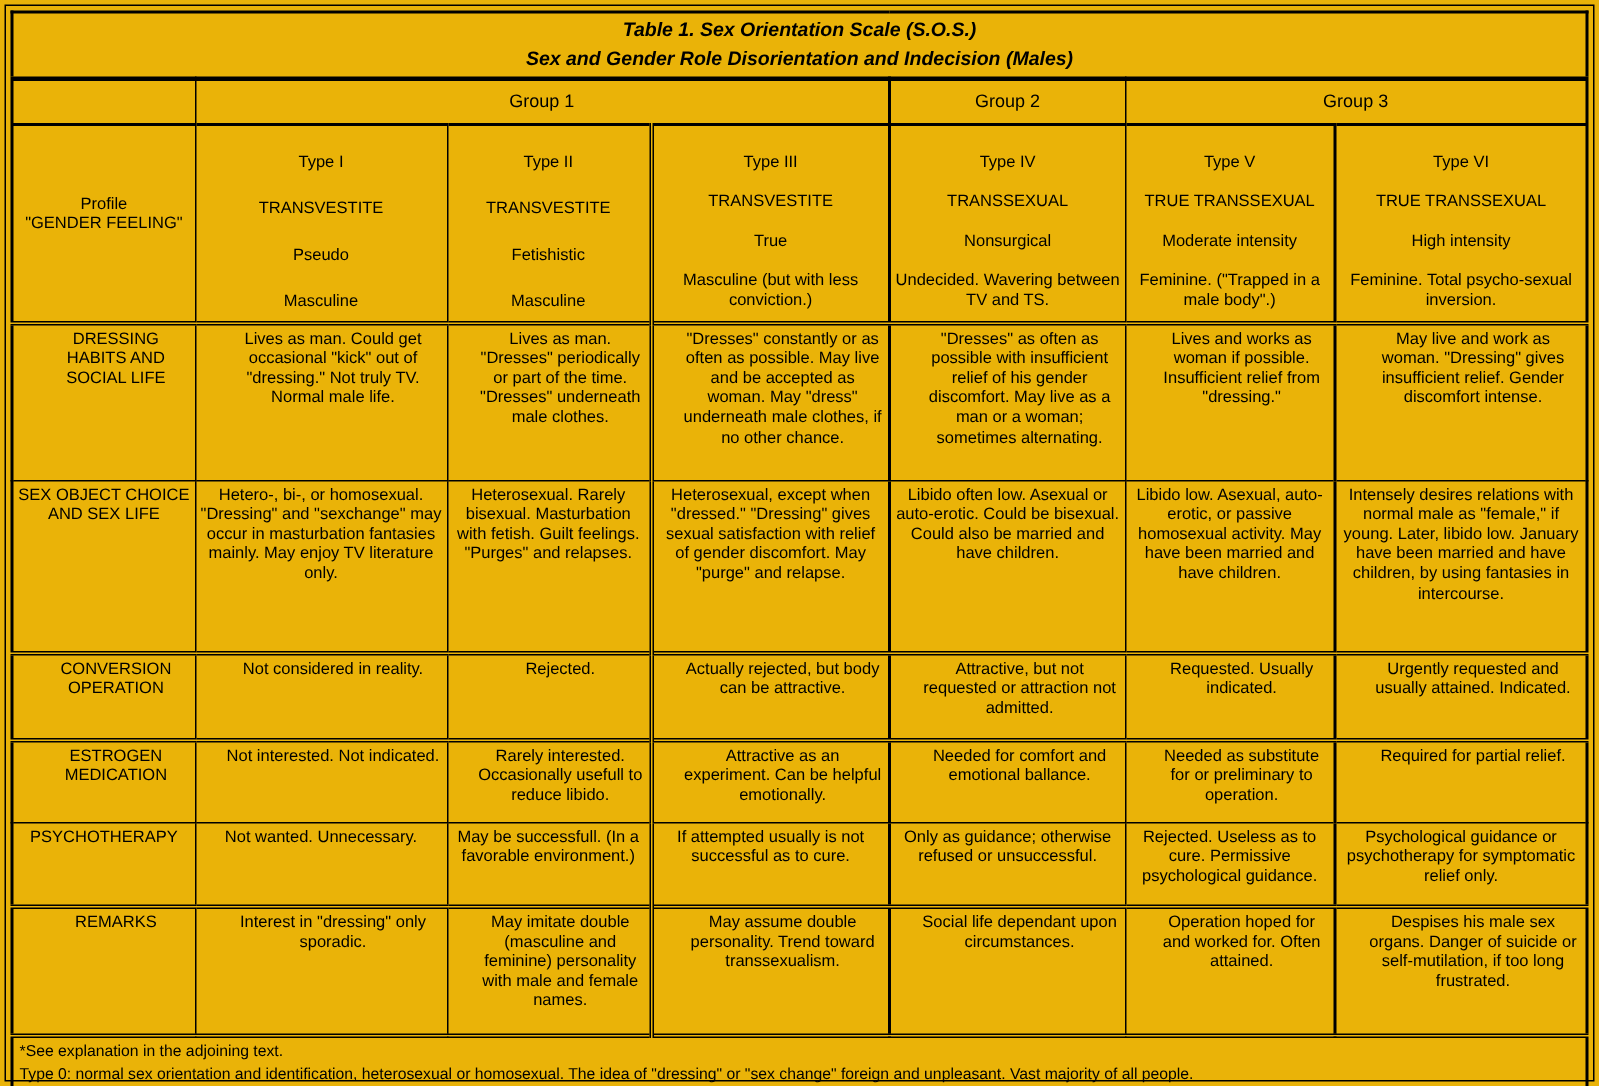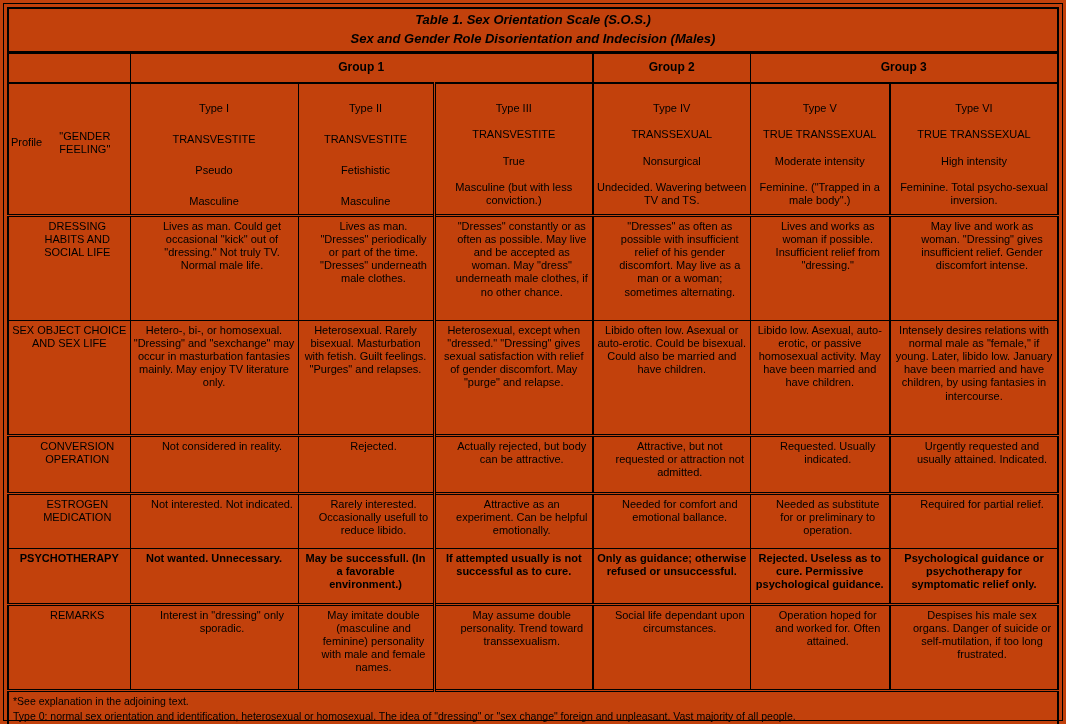--- a/index.html
+++ b/index.html
@@ -1,18 +1,18 @@
 <!DOCTYPE html>
 <html><head>
 <meta charset="utf-8">
 <style>
   html, body { margin: 0; padding: 0; background: #fff; }
   .page {
     width: 1066px; height: 724px; box-sizing: border-box;
-    background: #c2410c; padding: 3px;
+    background: #eab308; padding: 3px;
     font-family: "Liberation Sans", "DejaVu Sans", sans-serif;
     color: #000;
   }
   .frame {
     border: 1px solid #000; box-sizing: border-box;
     height: 100%; padding: 3px;
   }
   table.sos {
     border-collapse: collapse; table-layout: fixed;
     width: 100%; border: 2px solid #000;
@@ -31,37 +31,37 @@
   tr.hd > td { border-top: 3px double #000; padding-left: 19px; }
   tr.h2 > td { border-top: 2px solid #000; }
 
   tr.title-row td {
     border-bottom: 3px solid #000; vertical-align: middle;
     font-weight: bold; font-style: italic; font-size: 13px;
     height: 36px; line-height: 1.45; padding: 2px;
   }
   tr.group-row td {
     height: 24px; vertical-align: middle;
-    font-weight: bold; font-size: 12px; padding: 2px;
+    font-weight: normal; font-size: 12px; padding: 2px;
   }
   tr.profile-row td { height: 118px; padding: 0; }
   .pcell {
     display: flex; flex-direction: column; justify-content: space-between;
     align-items: center; height: 106px; padding: 6px 2px; margin-top: 12px;
   }
   .plabel {
-    display: flex; flex-direction: row; justify-content: center;
+    display: flex; flex-direction: column; justify-content: center;
     align-items: center; height: 112px; padding: 3px 2px;
   }
   tr.r-dressing td { height: 100px; }
   tr.r-sexobj  td { height: 110px; }
   tr.r-kinsey  td { height: 20px; vertical-align: middle; padding: 1px 3px; }
   tr.r-conversion td { height: 52px; }
   tr.r-estrogen  td { height: 50px; }
-  tr.r-psycho    td { height: 51px; font-weight: bold; }
+  tr.r-psycho    td { height: 51px; }
   tr.r-remarks   td { height: 80px; }
   tr.footer-row td {
     height: 38px; text-align: left; vertical-align: top;
     font-size: 10.5px; line-height: 1.5; padding: 2px 4px;
   }
 </style>
 </head>
 <body>
 
 <div class="page">

